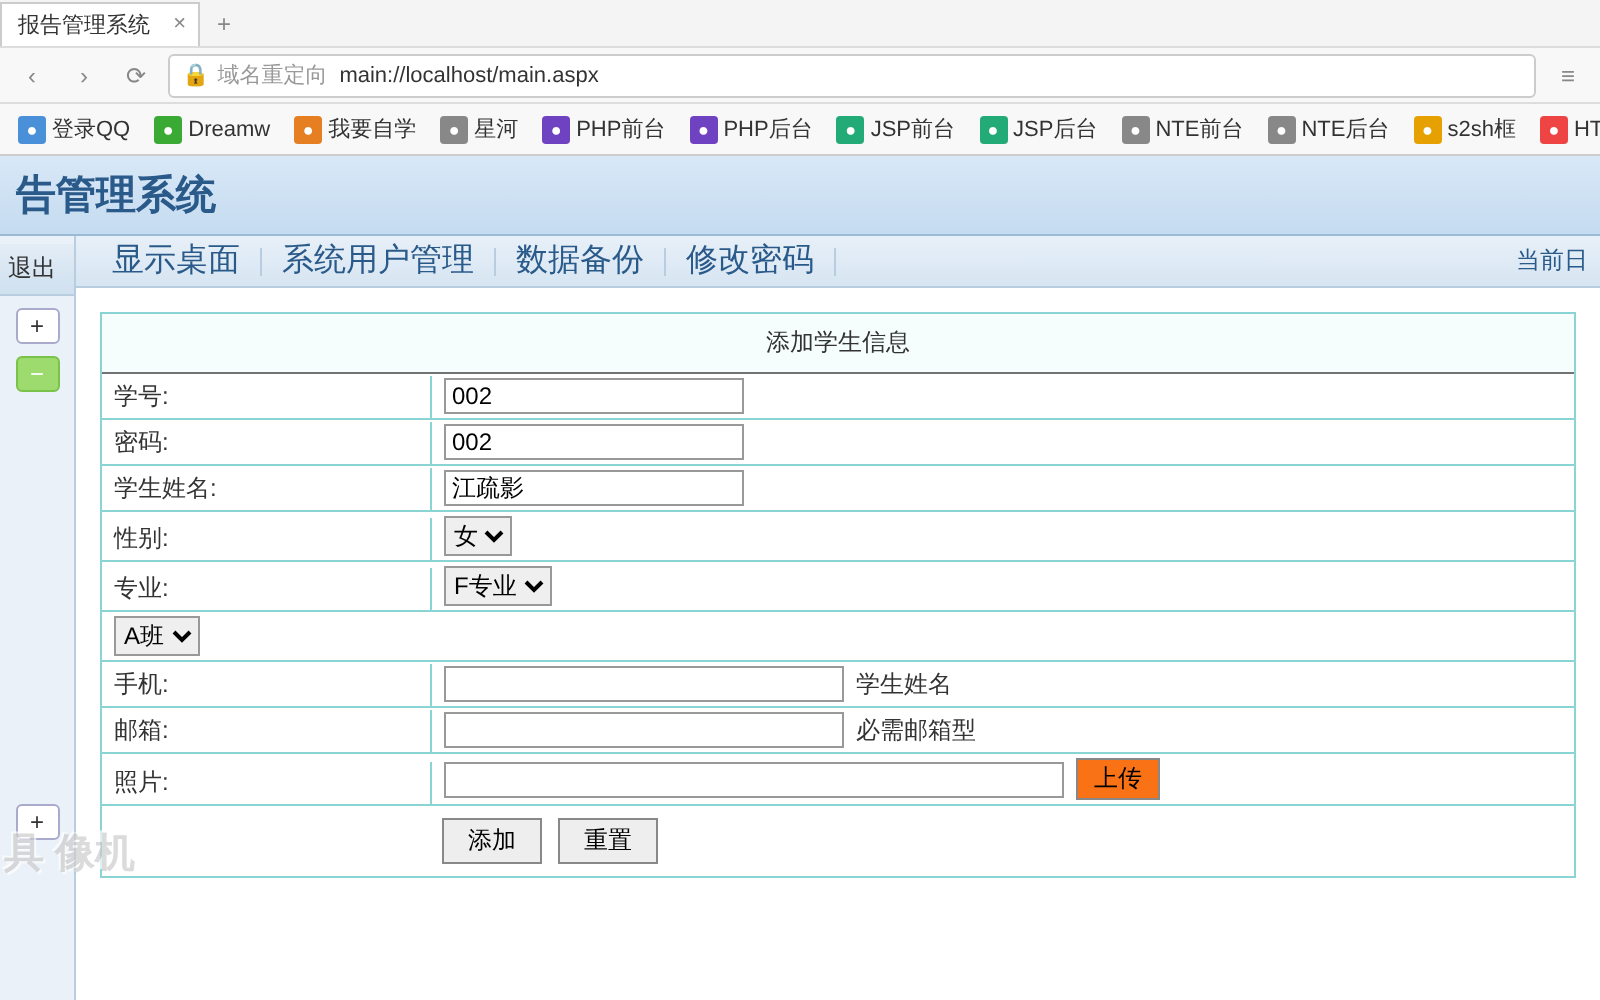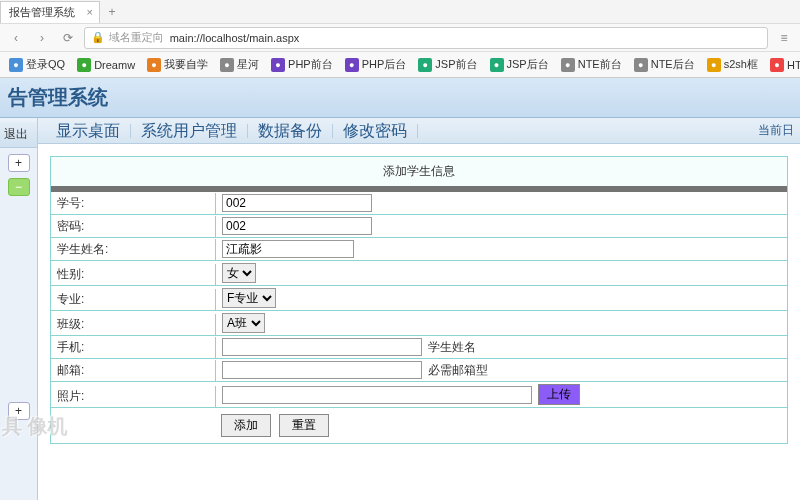--- a/index.html
+++ b/index.html
@@ -28,30 +28,30 @@
 .left-btn.green { background:#9ddb6e; border-color:#7bc24a; color:#fff; }
 .left-header { font-size:12px; color:#333; padding:4px 0; width:100%; text-align:left; background:linear-gradient(#e3edf6,#cfe0ef); border-bottom:1px solid #b8cde0;}
 
 .main { flex:1; display:flex; flex-direction:column; overflow:hidden; }
 .menu-bar { height:26px; background:linear-gradient(#e8f0f8,#d6e5f2); border-bottom:1px solid #b8cde0; display:flex; align-items:center; padding:0 8px; gap:0; position:relative; }
 .menu-item { padding:0 10px; font-size:16px; color:#2a5a8a; cursor:pointer; border-right:1px solid #b8cde0; line-height:14px; }
 .menu-right { position:absolute; right:6px; font-size:12px; color:#2a5a8a; }
 
 .content { flex:1; padding:12px; overflow:auto; }
 .form-panel { border:1px solid #8bd4d4; background:#fff; }
-.panel-title { text-align:center; padding:6px 0; font-size:12px; border-bottom:6px solid #737373; background:#f5fdfd; }
+.panel-title { text-align:center; padding:6px 0; font-size:12px; border-bottom:1px solid #737373; background:#f5fdfd; }
 .form-row { display:flex; border-bottom:1px solid #8bd4d4; min-height:20px; align-items:flex-end; }
 .form-label { width:165px; padding:2px 6px; font-size:12px; border-right:1px solid #8bd4d4; }
 .form-field { flex:1; padding:2px 6px; display:flex; align-items:center; gap:6px; }
 .form-field input[type=text], .form-field input[type=password] { height:18px; border:1px solid #999; padding:0 3px; font-size:12px; }
 .form-field select { height:20px; border:1px solid #999; font-size:12px; }
 .hint { font-size:12px; color:#333; }
 .btn-row { padding:6px 0 6px 170px; display:flex; gap:8px; }
 .btn { padding:2px 12px; border:1px solid #888; background:#eee; font-size:12px; cursor:pointer; }
-.upload-btn { padding:1px 8px; border:1px solid #888; background:#8b5cf6; font-size:12px; cursor:pointer; }
+.upload-btn { padding:1px 8px; border:1px solid #888; background:#f97316; font-size:12px; cursor:pointer; }
 
 .watermark { position:absolute; left:2px; bottom:60px; font-size:20px; color:#ccc; font-weight:bold; text-shadow:1px 1px 0 #fff,-1px -1px 0 #fff; writing-mode:horizontal-tb; opacity:.7; pointer-events:none; }
 </style>
 </head>
 <body>
 
 <div class="browser-tab-bar">
   <div class="tab">
     <span>报告管理系统</span>
     <span class="close">×</span>
@@ -156,37 +156,36 @@
         </div>
         <div class="form-row">
           <div class="form-label">密码:</div>
           <div class="form-field">
               <input type="text" style="width: 150px;" value="002">
             </div>
         </div>
         <div class="form-row">
           <div class="form-label">学生姓名:</div>
           <div class="form-field">
-              <input type="text" style="width: 132px;" value="江疏影">
+              <input type="text" style="width: 150px;" value="江疏影">
             </div>
         </div>
         <div class="form-row">
           <div class="form-label">性别:</div>
           <div class="form-field">
               <select><option>女</option></select>
             </div>
         </div>
         <div class="form-row">
           <div class="form-label">专业:</div>
           <div class="form-field">
               <select><option>F专业</option></select>
             </div>
         </div>
         <div class="form-row">
-          <div class="form-label">班级:</div>
           <div class="form-field">
               <select><option>A班</option></select>
             </div>
         </div>
         <div class="form-row">
           <div class="form-label">手机:</div>
           <div class="form-field">
             <input type="text" style="width: 200px;" value="">
             <span class="hint">学生姓名</span>
           </div>

